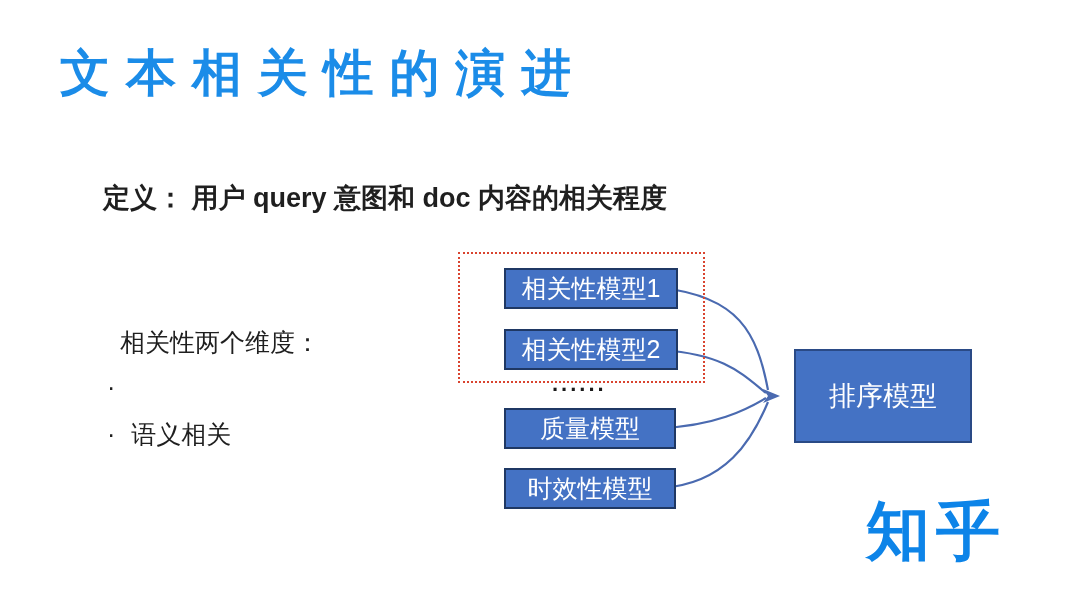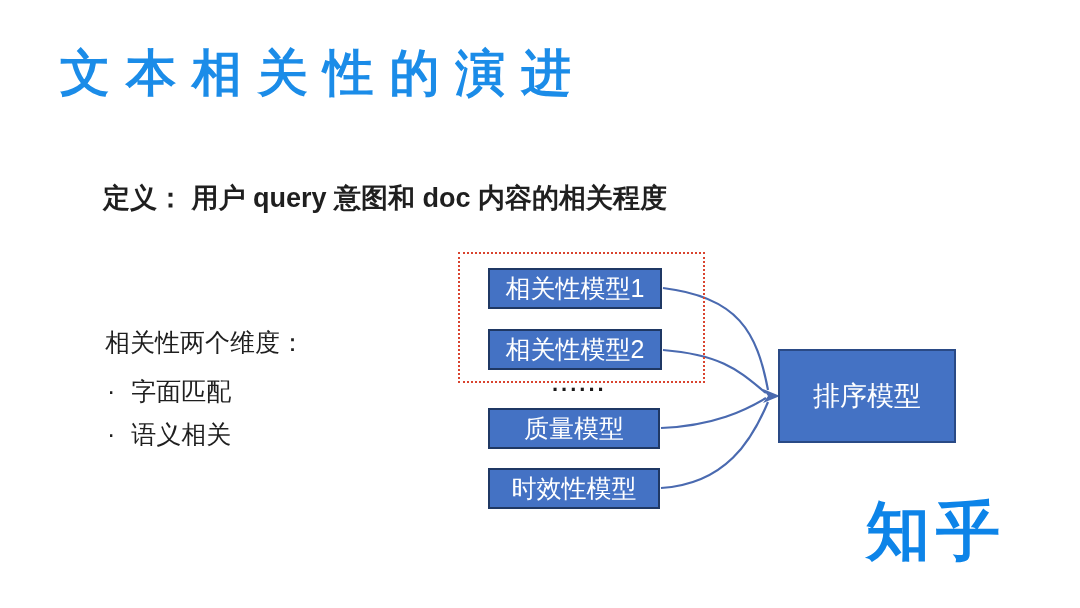--- a/index.html
+++ b/index.html
@@ -26,21 +26,21 @@
     position: absolute;
     left: 103px;
     top: 180px;
     font-size: 27px;
     color: #1f1f1f;
     white-space: nowrap;
     font-weight: bold;
   }
   .dims-heading {
     position: absolute;
-    left: 105px;
+    left: 120px;
     top: 326px;
     font-size: 25px;
     color: #1f1f1f;
     white-space: nowrap;
   }
   .bullet-row {
     position: absolute;
     left: 107px;
     font-size: 25px;
     color: #1f1f1f;
@@ -69,20 +69,21 @@
     position: absolute;
     background: #4472c4;
     border: 2px solid #1f3864;
     box-sizing: border-box;
     color: #ffffff;
     font-size: 25px;
     display: flex;
     align-items: center;
     justify-content: center;
     white-space: nowrap;
+    margin-left: 16px;
   }
   .box-1 { left: 488px; top: 268px; width: 174px; height: 41px; }
   .box-2 { left: 488px; top: 329px; width: 174px; height: 41px; }
   .box-3 { left: 488px; top: 408px; width: 172px; height: 41px; }
   .box-4 { left: 488px; top: 468px; width: 172px; height: 41px; }
   .output-box {
     left: 778px; top: 349px; width: 178px; height: 94px;
     font-size: 27px;
     border: 2px solid #2a4a86;
   }
@@ -121,21 +122,20 @@
 <div class="slide">
 
   <div class="title">文 本 相 关 性 的 演 进</div>
 
   <div class="definition">定义： 用户 query 意图和 doc 内容的相关程度</div>
 
   <div class="dims-heading">相关性两个维度：</div>
 
   <div class="bullet-row bullet-1">
     <span class="dot">·</span>
-    <span>字面匹配</span>
   </div>
   <div class="bullet-row bullet-2">
     <span class="dot">·</span>
     <span>语义相关</span>
   </div>
 
   <svg class="connectors" viewBox="0 0 1080 608" xmlns="http://www.w3.org/2000/svg">
     <g fill="none" stroke="#4a6ab0" stroke-width="2.2">
       <path d="M 663 288 C 738 297, 757 332, 768 390"></path>
       <path d="M 663 350 C 724 355, 740 372, 766 393"></path>

